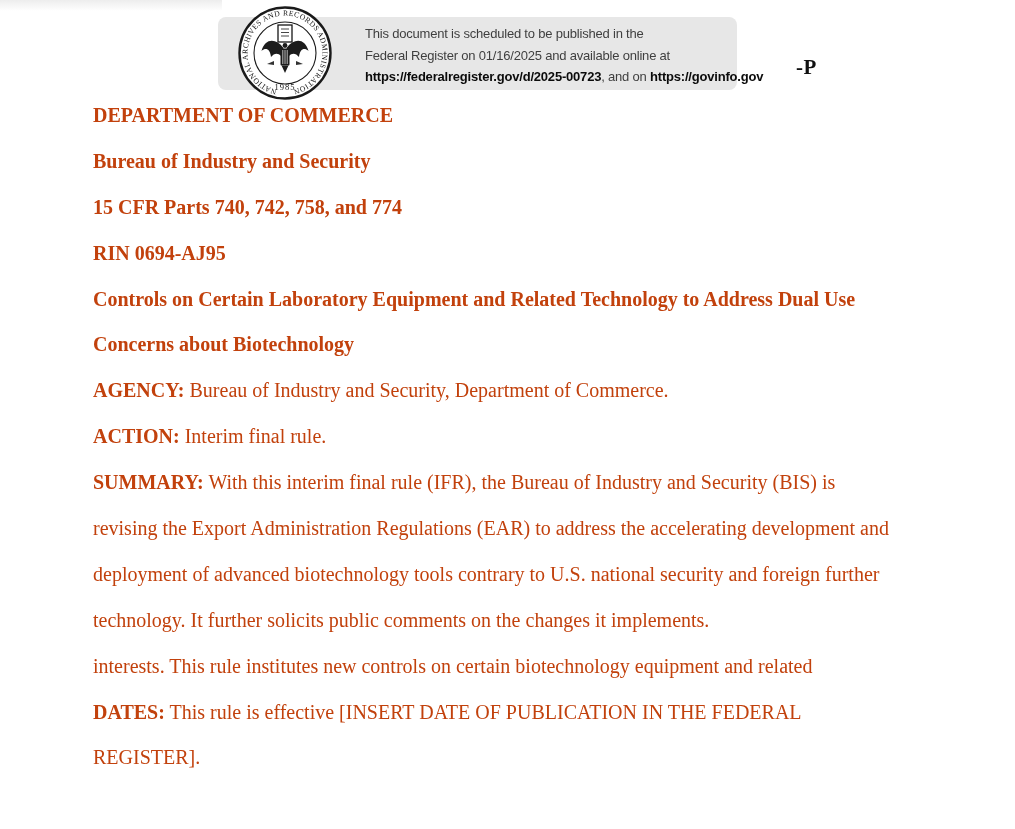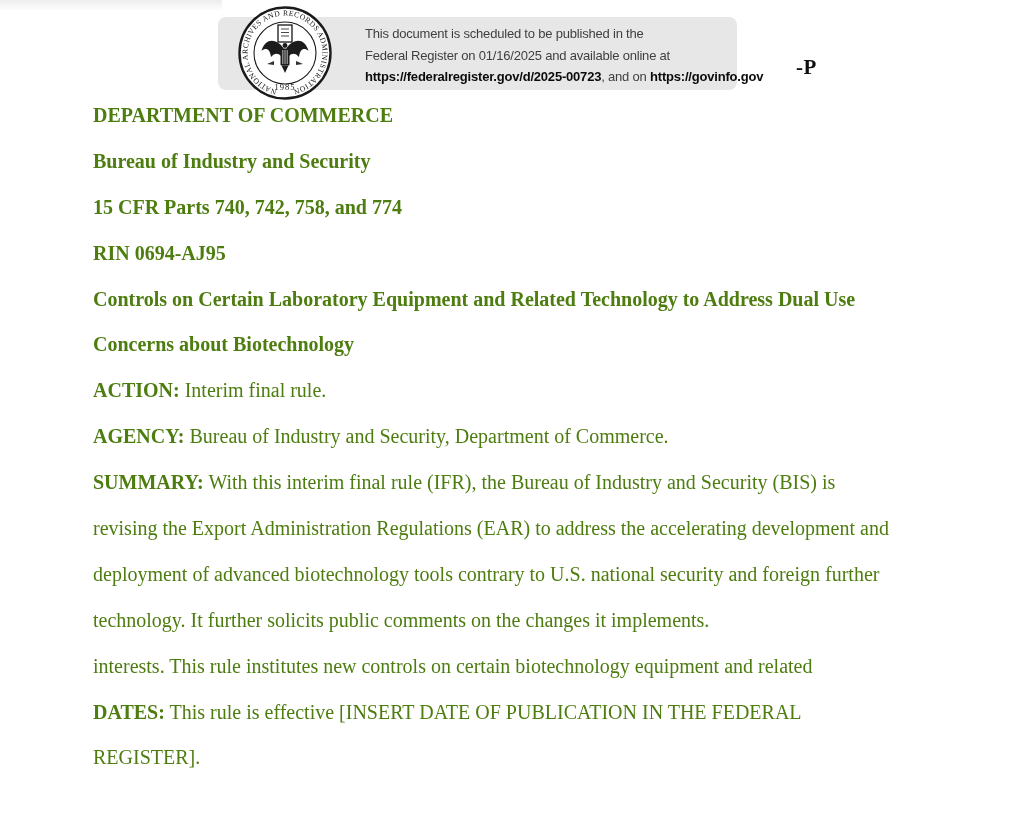--- a/index.html
+++ b/index.html
@@ -40,21 +40,21 @@
     width:94px; height:94px;
   }
   .billing {
     position:absolute; left:796px; top:55px;
     font-size:21px; font-weight:700; color:#101010;
     letter-spacing:0.5px;
   }
   
   .doc {
     position:absolute; left:93px; top:93px;
-    font-size:20px; color:#4d7c0f;
+    font-size:20px; color:#c2410c;
   }
   .doc-line {
     height:45.9px; line-height:45.9px;
     white-space:nowrap;
   }
   .doc-line .b { font-weight:700; }
 </style>
 </head>
 <body>
 
@@ -105,22 +105,22 @@
 <div class="billing">-P</div>
 
 <div class="doc">
   <div id="document-lines">
       <div class="doc-line"><span class="b">DEPARTMENT OF COMMERCE</span></div>
       <div class="doc-line"><span class="b">Bureau of Industry and Security</span></div>
       <div class="doc-line"><span class="b">15 CFR Parts 740, 742, 758, and 774</span></div>
       <div class="doc-line"><span class="b">RIN 0694-AJ95</span></div>
       <div class="doc-line"><span class="b">Controls on Certain Laboratory Equipment and Related Technology to Address Dual Use</span></div>
       <div class="doc-line"><span class="b">Concerns about Biotechnology</span></div>
+      <div class="doc-line"><span class="b">AGENCY:</span><span> Bureau of Industry and Security, Department of Commerce.</span></div>
       <div class="doc-line"><span class="b">ACTION:</span><span> Interim final rule.</span></div>
-      <div class="doc-line"><span class="b">AGENCY:</span><span> Bureau of Industry and Security, Department of Commerce.</span></div>
       <div class="doc-line"><span class="b">SUMMARY:</span><span> With this interim final rule (IFR), the Bureau of Industry and Security (BIS) is</span></div>
       <div class="doc-line"><span>revising the Export Administration Regulations (EAR) to address the accelerating development and</span></div>
       <div class="doc-line"><span>deployment of advanced biotechnology tools contrary to U.S. national security and foreign further</span></div>
       <div class="doc-line"><span>technology. It further solicits public comments on the changes it implements.</span></div>
       <div class="doc-line"><span>interests. This rule institutes new controls on certain biotechnology equipment and related</span></div>
       <div class="doc-line"><span class="b">DATES:</span><span> This rule is effective [INSERT DATE OF PUBLICATION IN THE FEDERAL</span></div>
       <div class="doc-line"><span>REGISTER].</span></div>
     </div>
 </div>
 

